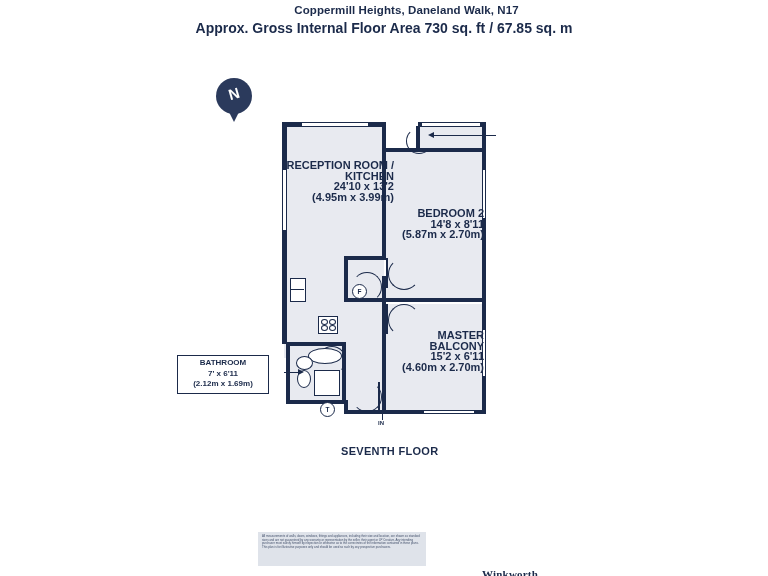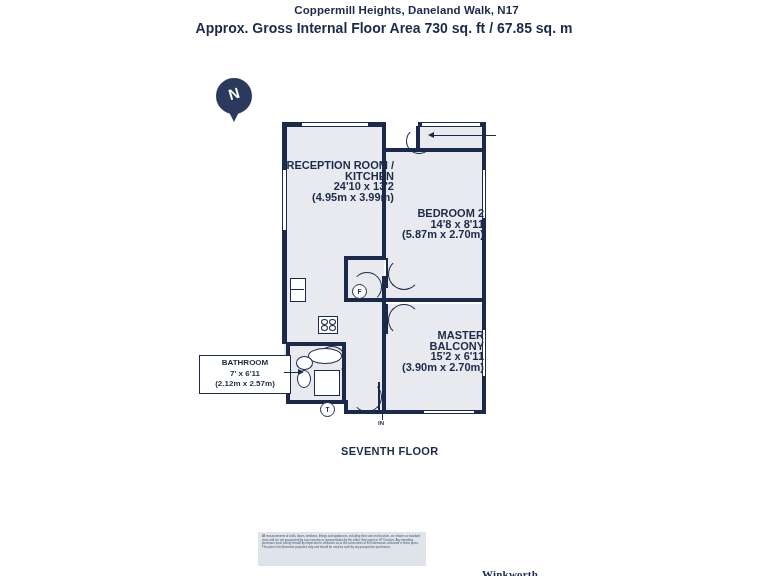--- a/index.html
+++ b/index.html
@@ -327,27 +327,27 @@
     <div class="label" style="left:386px; top:208px; width:98px;">
       <div class="name">BEDROOM 2</div>
       <div class="dim">14'8 x 8'11</div>
       <div class="dim">(5.87m x 2.70m)</div>
     </div>
 
     <div class="label" style="left:386px; top:330px; width:98px;">
       <div class="name">MASTER</div>
       <div class="name">BALCONY</div>
       <div class="dim">15'2 x 6'11</div>
-      <div class="dim">(3.90m x 2.70m)</div>
-    </div>
-
-    <div class="callout-label" style="left:199px; top:355px; width:80px;">
+      <div class="dim">(4.60m x 2.70m)</div>
+    </div>
+
+    <div class="callout-label" style="left:177px; top:355px; width:80px;">
       <div class="name">BATHROOM</div>
       <div class="dim">7' x 6'11</div>
-      <div class="dim">(2.12m x 2.57m)</div>
+      <div class="dim">(2.12m x 1.69m)</div>
     </div>
     <div class="leader" style="left:284px; top:372px; width:16px;"></div>
     <div class="arrowhead-right" style="left:298px; top:369px;"></div>
 
     <div class="leader" style="left:432px; top:135px; width:64px;"></div>
     <div class="arrowhead-left" style="left:428px; top:132px;"></div>
 
     <div class="floor-note" style="left:341px; top:445px;">SEVENTH FLOOR</div>
   </div>
 

